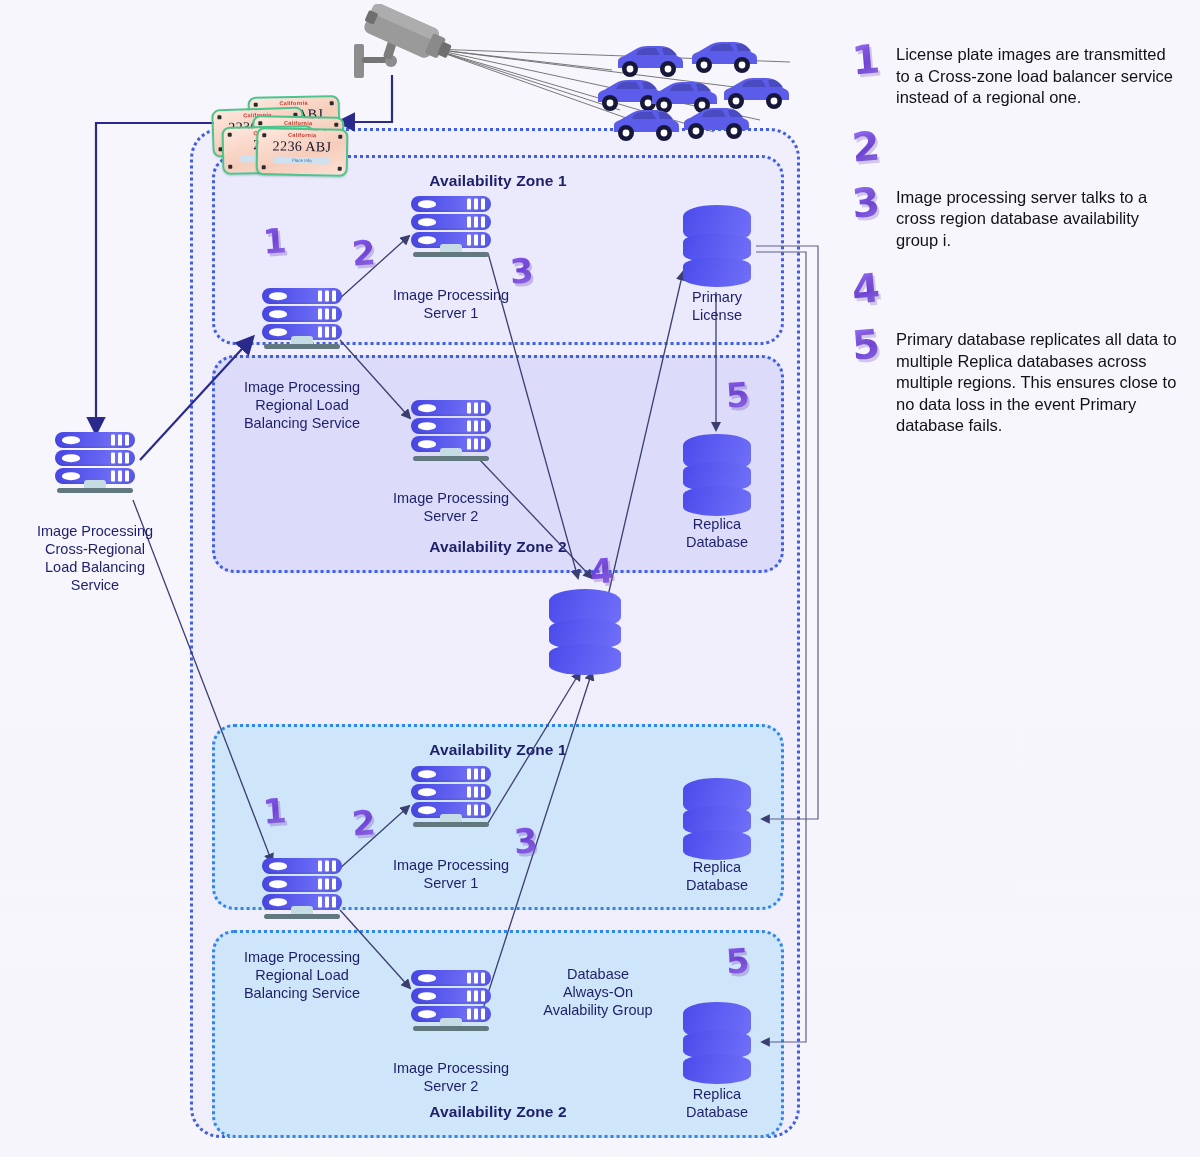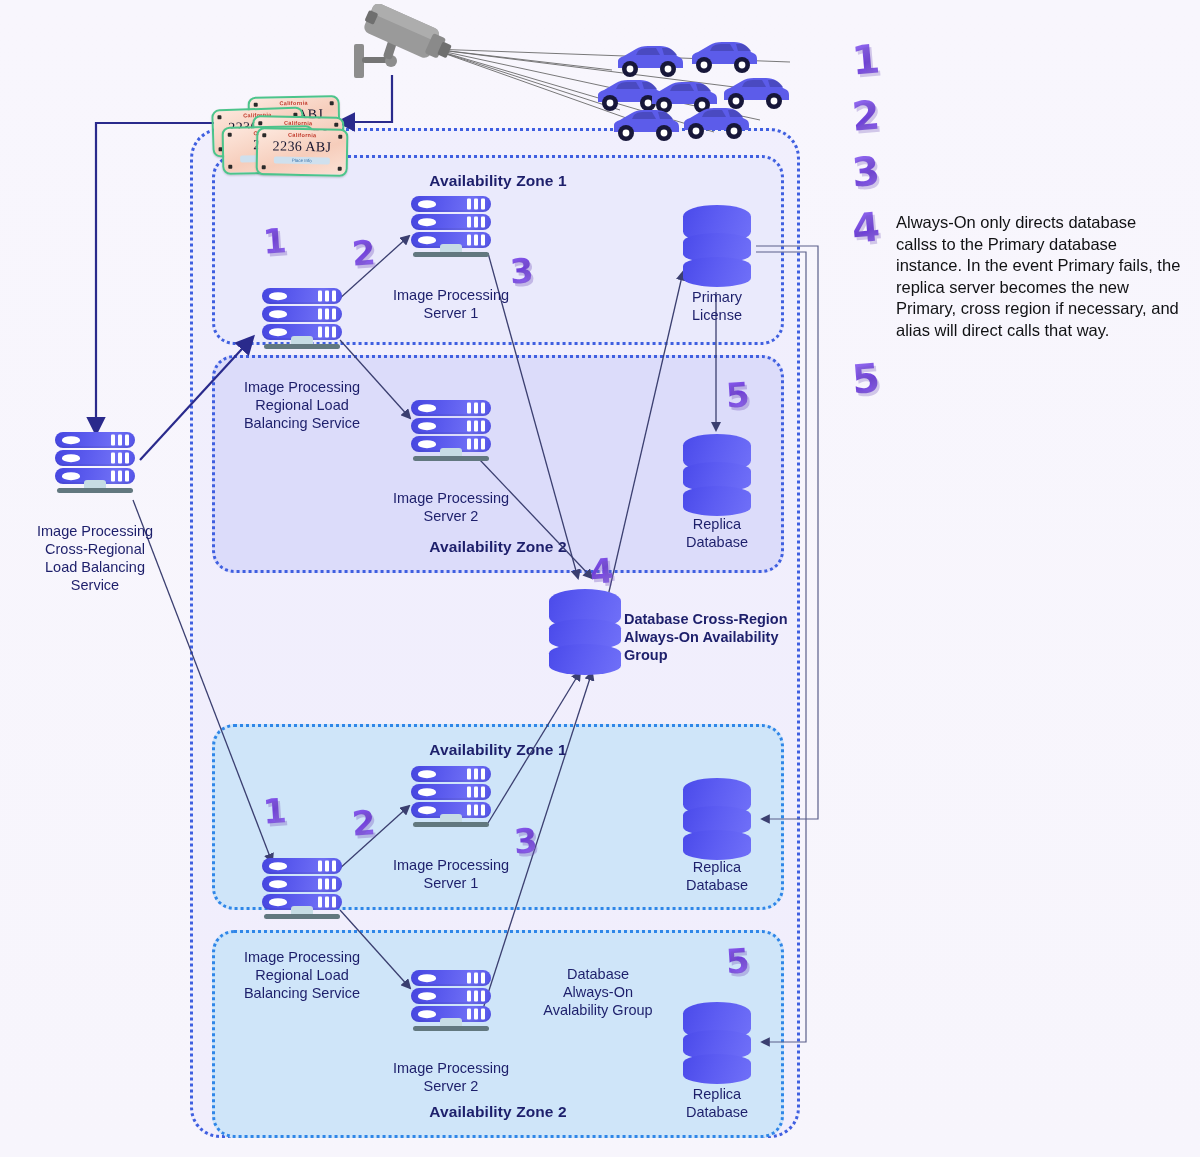--- a/index.html
+++ b/index.html
@@ -540,23 +540,20 @@
   <div class="node-label" style="left:637px; top:515px; width:160px;">Replica
 Database</div>
 
   <div class="stepnum" style="left:726px; top:378px;">5</div>
 
   <div class="db" style="left:549px; top:589px; width:72px; height:86px;">
     <div class="seg" style="top:0; height:40px;"></div>
     <div class="seg" style="top:30px; height:31px;"></div>
     <div class="seg" style="top:55px; height:31px;"></div>
   </div>
-  <div class="node-label" style="left:624px; top:610px; width:200px; text-align:left; font-weight:bold;">Database Cross-Region
-Always-On Availability
-Group</div>
   <div class="stepnum" style="left:590px; top:554px;">4</div>
 
   <div class="server" style="left:262px; top:858px; width:80px; height:62px;">
     <div class="bar">
         <span class="dot"></span>
         <span class="slots">
           <i></i>
           <i></i>
           <i></i>
         </span>
@@ -671,29 +668,31 @@
     <div class="seg" style="top:52px; height:30px;"></div>
   </div>
   <div class="node-label" style="left:637px; top:1085px; width:160px;">Replica
 Database</div>
 
   <div class="stepnum" style="left:726px; top:944px;">5</div>
 
   <div id="legend">
     <div class="legend-item">
       <div class="legend-num">1</div>
+      <div class="legend-text">License plate images are transmitted to a Cross-zone load balancer service instead of a regional one.</div>
     </div>
     <div class="legend-item">
       <div class="legend-num">2</div>
     </div>
     <div class="legend-item">
       <div class="legend-num">3</div>
+      <div class="legend-text">Image processing server talks to a cross region database availability group i.</div>
     </div>
     <div class="legend-item">
       <div class="legend-num">4</div>
-      <div class="legend-text">Always-On only directs database callss to the Primary database instance. In the event Primary fails, the replica server becomes the new Primary, cross region if necessary, and alias will direct calls that way.</div>
     </div>
     <div class="legend-item">
       <div class="legend-num">5</div>
+      <div class="legend-text">Primary database replicates all data to multiple Replica databases across multiple regions. This ensures close to no data loss in the event Primary database fails.</div>
     </div>
   </div>
 
 </div>
 
 </body></html>

